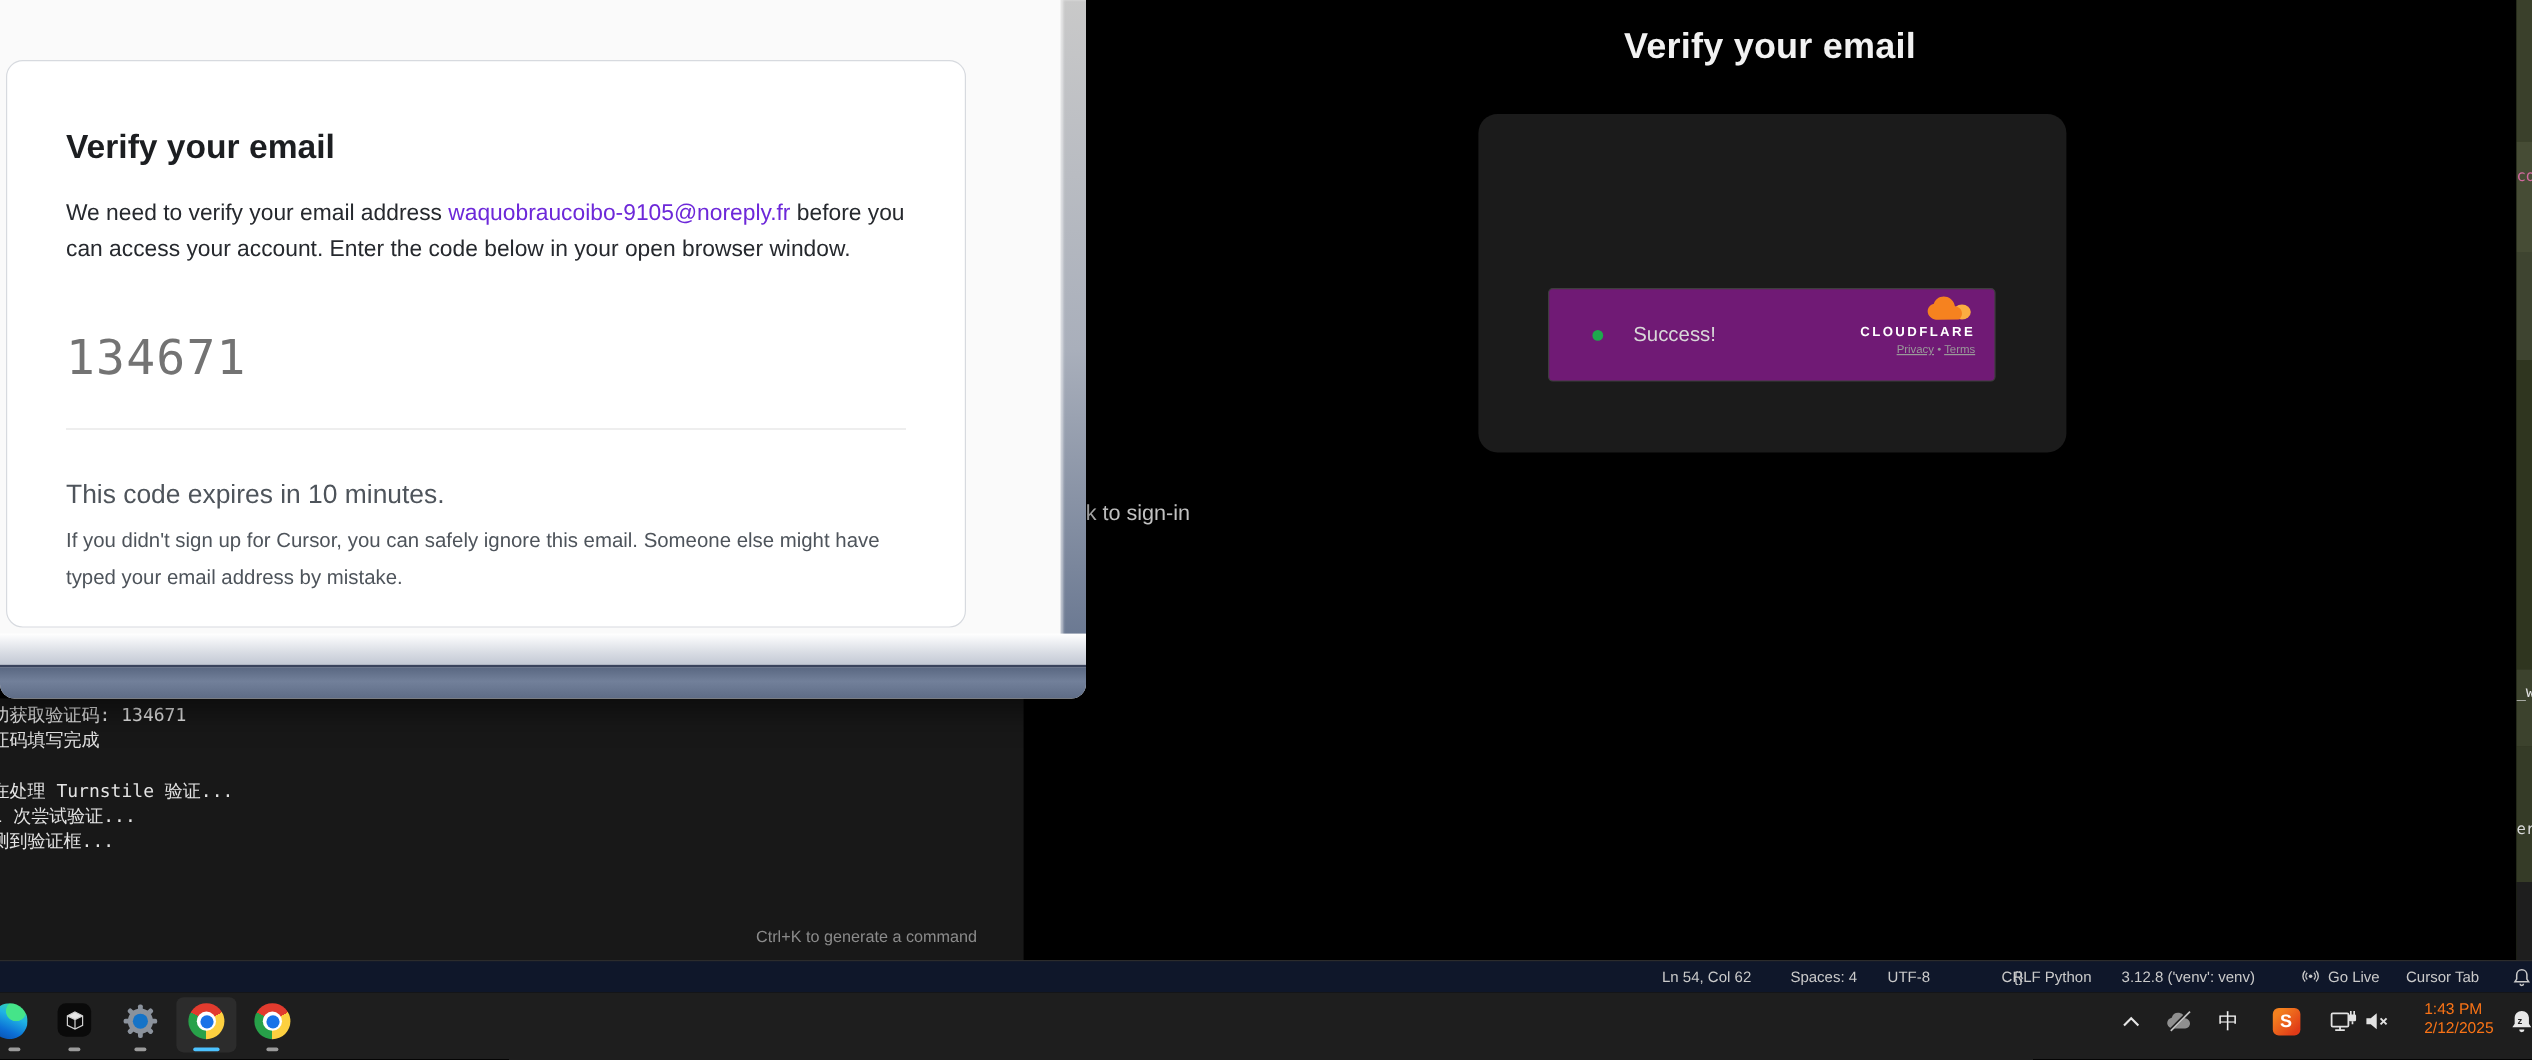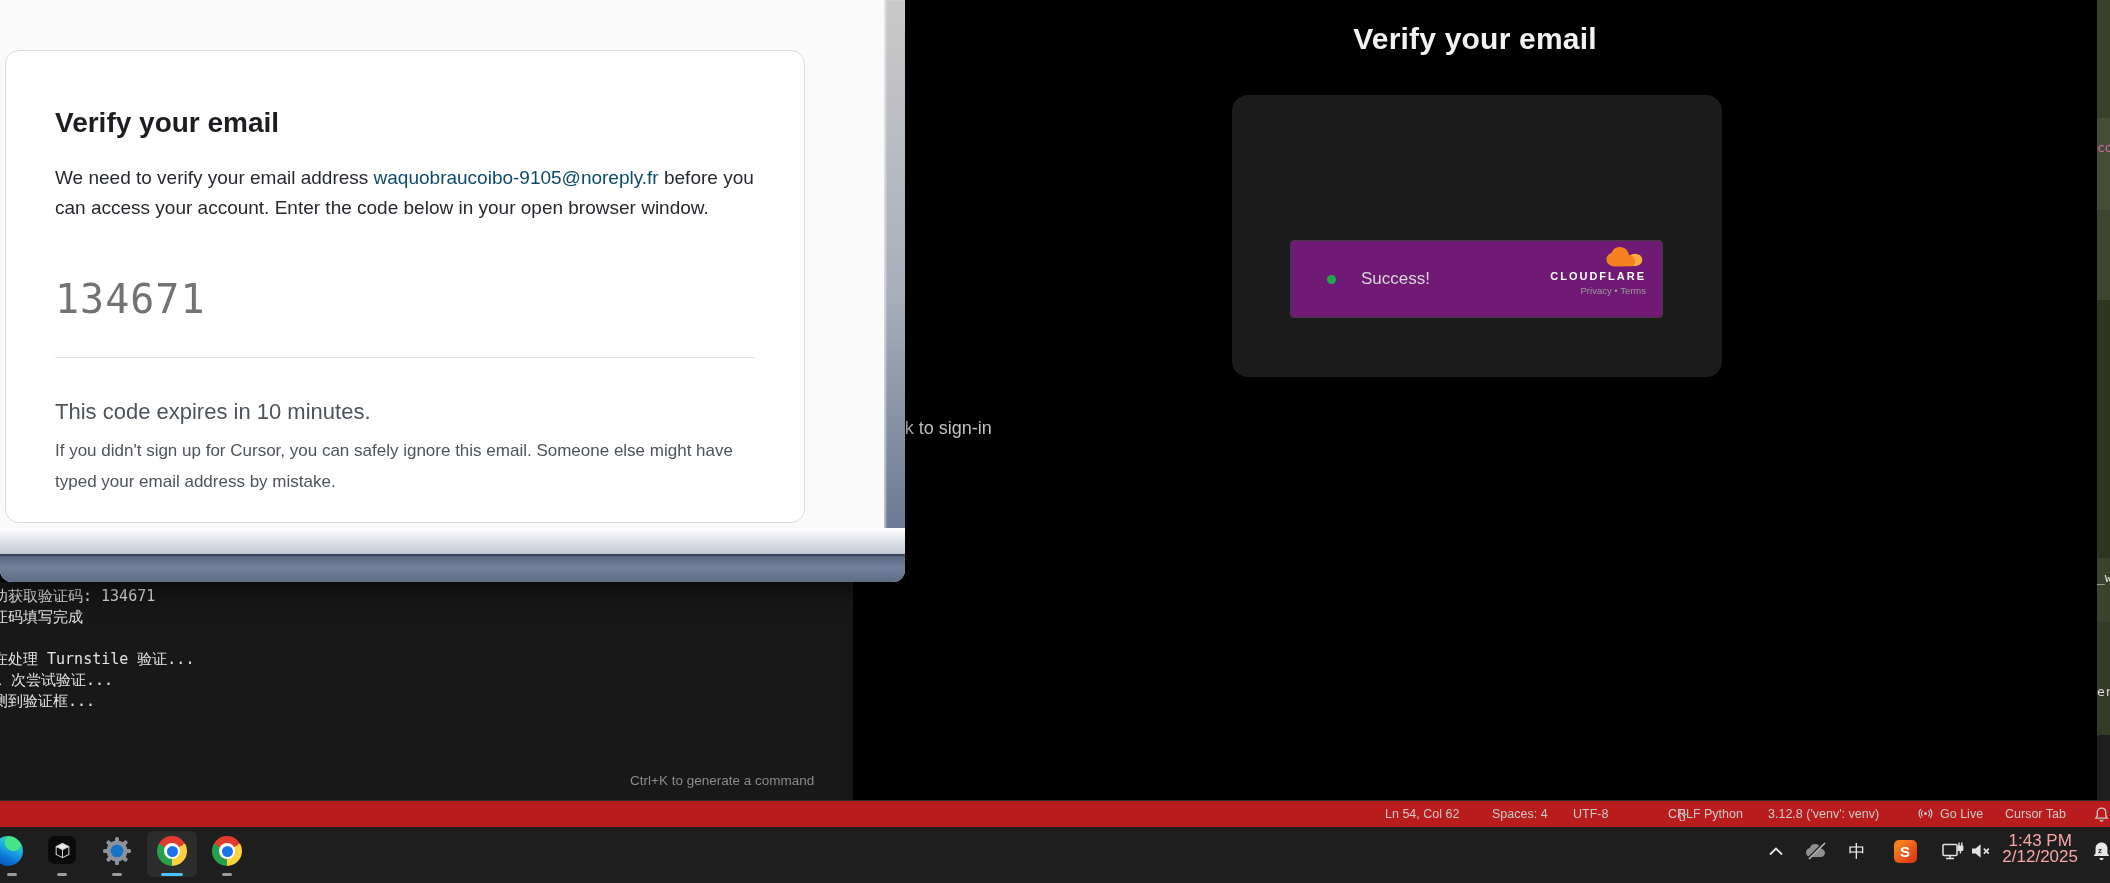--- a/index.html
+++ b/index.html
@@ -10,61 +10,61 @@
   
   .terminal{left:0;top:582px;width:853px;height:218px;background:#181818;overflow:hidden;}
   .term-line{position:absolute;left:-7px;white-space:pre;font-family:"DejaVu Sans Mono",monospace;
              font-size:15px;color:#e4e4e4;}
   .term-hint{position:absolute;left:630px;top:191px;font-size:13.5px;color:#8b8b8b;}
 
   .editor-edge{left:2097px;top:0;width:13px;height:800px;background:#2f3520;overflow:hidden;}
   .ee-block{position:absolute;left:0;width:13px;}
   .ee-frag{position:absolute;left:0;font-family:"DejaVu Sans Mono",monospace;font-size:13px;}
 
-  .statusbar{left:0;top:800px;width:2110px;height:27px;background:#b91c1c;
+  .statusbar{left:0;top:800px;width:2110px;height:27px;background:#0f172a;
              border-top:1px solid #2c2c2c;box-sizing:border-box;}
   .sb-item{position:absolute;top:0;height:26px;line-height:26px;font-size:12.5px;color:#cacaca;
            white-space:nowrap;cursor:default;}
   .sb-icon{position:absolute;top:5px;}
 
   
   .chrome-window{left:853px;top:0;width:1244px;height:798px;background:#000;}
   .cw-heading{position:absolute;left:0;top:22px;width:100%;text-align:center;
               font-size:30px;font-weight:700;color:#f2f2f2;letter-spacing:.2px;}
   .cw-card{position:absolute;left:379px;top:95px;width:490px;height:282px;
            background:#1b1b1b;border-radius:16px;}
   .cw-text{position:absolute;left:59px;top:52px;width:360px;font-size:20px;line-height:31px;color:#eaeaea;}
   .turnstile{position:absolute;left:58px;top:145px;width:373px;height:78px;background:#701a75;
              border:1px solid #3e3e3e;border-radius:4px;box-sizing:border-box;}
   .ts-dot{position:absolute;left:36px;top:34px;width:9px;height:9px;border-radius:50%;background:#1ea94d;}
   .ts-status{position:absolute;left:70px;top:0;height:76px;line-height:76px;font-size:17px;color:#d8d8d8;}
   .ts-brand{position:absolute;right:16px;top:5px;text-align:right;}
   .ts-brand-name{font-size:11px;font-weight:700;color:#fff;letter-spacing:2px;margin-top:-2px;}
   .ts-links{font-size:9.5px;color:#9a9a9a;margin-top:3px;}
-  .ts-links a{color:#9a9a9a;text-align:center;}
+  .ts-links a{color:#9a9a9a;text-decoration:underline;text-align:center;}
   .cw-back{position:absolute;left:1px;top:416px;width:100%;
            font-size:18px;color:#c2c2c2;cursor:pointer;}
   .cw-back .chev{display:inline-block;margin-right:13px;font-size:20px;color:#b5b5b5;}
 
   
   .email-window{left:0;top:0;width:905px;height:582px;border-radius:0 0 12px 12px;overflow:hidden;
                 background:#fafafa;box-shadow:0 10px 26px rgba(0,0,0,.5);}
   .ew-gutter{position:absolute;right:0;top:0;width:21px;height:530px;
              background:linear-gradient(to bottom,#c9c9c9,#a9afbb 55%,#6b7992);
              box-shadow:inset 2px 0 2px rgba(255,255,255,.55);}
   .ew-grad{position:absolute;left:0;top:528px;width:100%;height:26px;
            background:linear-gradient(#ffffff,#d6dae2 65%,#c3c9d4);}
   .ew-bluebar{position:absolute;left:0;top:554px;width:100%;height:28px;
               border-top:2px solid #39435c;box-sizing:border-box;
               background:linear-gradient(#596781,#72809a 45%,#5e6c86);}
   .ew-card{position:absolute;left:5px;top:50px;width:800px;height:473px;background:#fff;
            border:1px solid #d7dadf;border-radius:14px;box-sizing:border-box;}
   .ew-heading{position:absolute;left:49px;top:56px;font-size:28px;font-weight:700;color:#1c1e21;}
   .ew-body{position:absolute;left:49px;top:112px;width:716px;font-size:19px;line-height:30px;color:#26292e;}
-  .ew-link{color:#0c4a6e;text-decoration:none;cursor:pointer;}
+  .ew-link{color:#6d28d9;text-decoration:none;cursor:pointer;}
   .ew-code{position:absolute;left:49px;top:225px;font-family:"DejaVu Sans Mono",monospace;
            font-size:40px;color:#737373;letter-spacing:1px;}
   .ew-divider{position:absolute;left:49px;top:306px;width:700px;border-top:1px solid #e3e3e3;}
   .ew-expires{position:absolute;left:49px;top:348px;font-size:22px;color:#4e545b;}
   .ew-footer{position:absolute;left:49px;top:384px;width:702px;font-size:17px;line-height:31px;color:#4e545b;}
 
   
   .taskbar{left:0;top:827px;width:2110px;height:56px;background:#1e1e1e;}
   .tb-active-bg{position:absolute;left:147px;top:4px;width:50px;height:46px;background:#2c2c2c;border-radius:6px;}
   .tb-icon{position:absolute;top:9px;width:30px;height:30px;cursor:pointer;}
@@ -79,22 +79,22 @@
   .chrome-icon{position:relative;width:30px;height:30px;border-radius:50%;
      background:conic-gradient(from -60deg,#e23b2e 0 120deg,#fdd040 0 240deg,#27a149 0 360deg);}
   .chrome-ring{position:absolute;inset:7px;background:#fff;border-radius:50%;}
   .chrome-dot{position:absolute;inset:2.5px;background:#1a73e8;border-radius:50%;}
 
   .tray-icon{position:absolute;top:12px;width:24px;height:24px;display:flex;align-items:center;
              justify-content:center;cursor:pointer;}
   .ime{font-size:17px;color:#f0f0f0;font-weight:400;}
   .s-app{width:23px;height:23px;border-radius:5px;background:linear-gradient(135deg,#f4801f 20%,#e03a17 85%);
          color:#fff;font-weight:700;font-size:15px;display:flex;align-items:center;justify-content:center;}
-  .tray-clock{position:absolute;right:32px;top:6px;text-align:center;font-size:17px;line-height:16px;
-              color:#fca5a5;cursor:default;}
+  .tray-clock{position:absolute;right:32px;top:6px;text-align:left;font-size:13px;line-height:16px;
+              color:#f97316;cursor:default;}
   .bell-wrap{position:absolute;left:2090px;top:13px;width:24px;height:24px;cursor:pointer;}
   .bell-z{position:absolute;left:8px;top:6px;font-size:8px;font-weight:700;color:#1e1e1e;}
 </style>
 </head>
 <body>
 
 <div class="screen">
 
   <div class="abs chrome-window">
     <div class="cw-heading">Verify your email</div>

